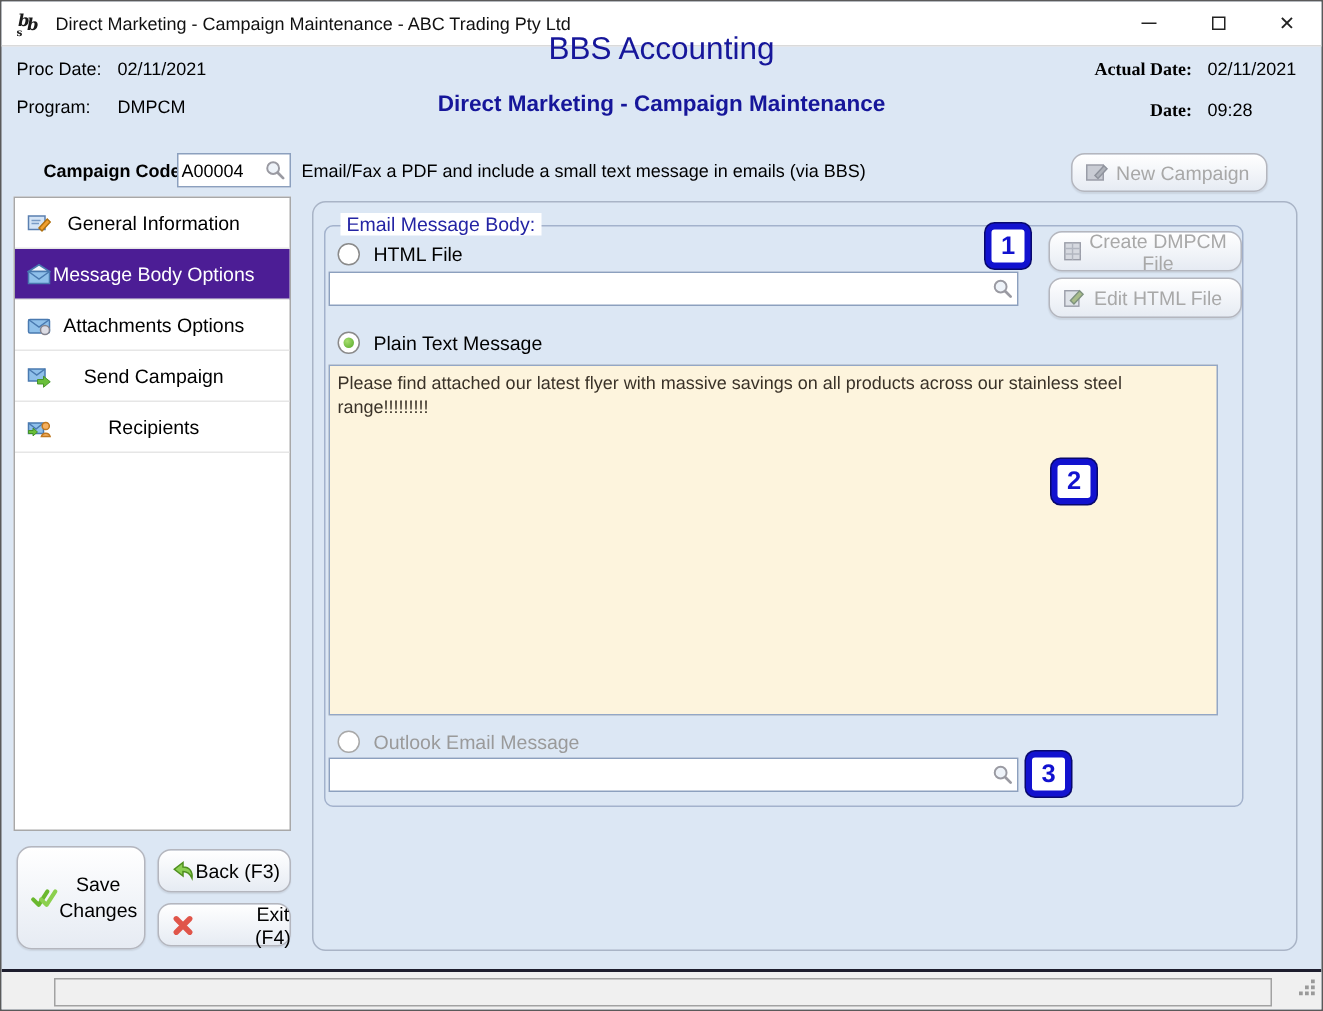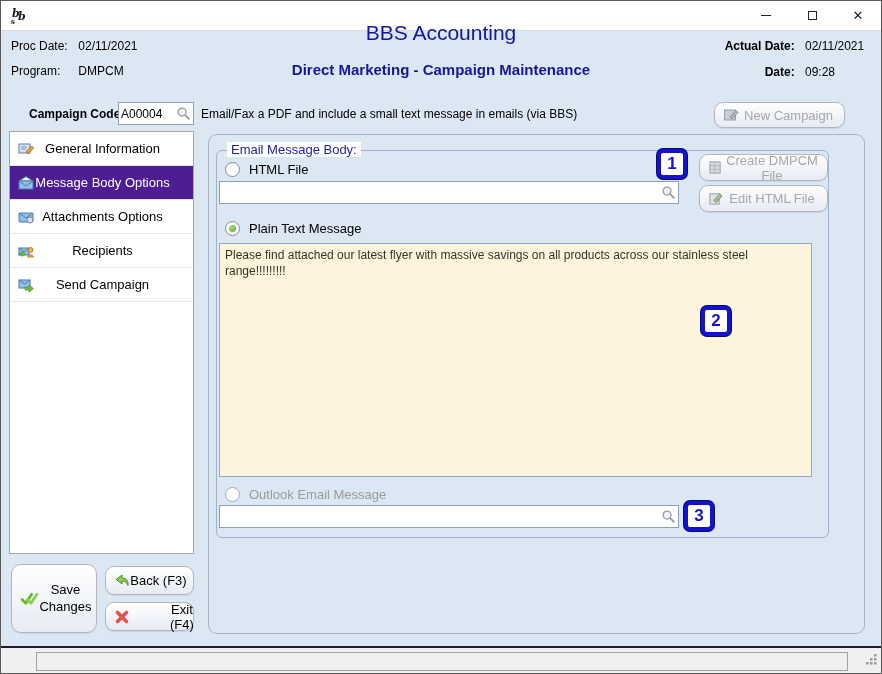--- a/index.html
+++ b/index.html
@@ -25,21 +25,21 @@
   
   .hdr-left { position:absolute; left:10px; top:38px; font-size:12px; }
   .hdr-left .row { margin-bottom:11px; }
   .hdr-left .lbl { font-weight:normal; display:inline-block; width:64px; }
   .app-title { position:absolute; left:0; top:20px; width:100%; text-align:center;
                color:#16169a; font-weight:normal; font-size:21px; }
   .screen-title { position:absolute; left:0; top:60px; width:100%; text-align:center;
                color:#16169a; font-weight:bold; font-size:15px; }
   .hdr-right { position:absolute; right:12px; top:38px; font-size:12px; }
   .hdr-right .row { margin-bottom:12px; text-align:right; }
-  .hdr-right .lbl { font-weight:bold; display:inline-block; text-align:left; }
+  .hdr-right .lbl { font-weight:bold; display:inline-block; text-align:left;font-family:Liberation Serif, serif; }
   .hdr-right .val { display:inline-block; width:64px; text-align:left; margin-left:7px; }
   
   .cmp-label { position:absolute; left:28px; top:106px; font-size:12px; font-weight:bold; }
   .lookup { display:flex; align-items:center; border:1px solid #8ca0be; background:#fff; height:23px; }
   .lookup input { flex:1; min-width:0; border:none; outline:none; font-family:"Liberation Sans",sans-serif;
                   font-size:12px; padding:0 2px; background:transparent; }
   .mag-btn { width:19px; height:100%; display:flex; align-items:center; justify-content:center; }
   .cmp-lookup { position:absolute; left:117px; top:101px; width:76px; }
   .cmp-desc { position:absolute; left:200px; top:106px; font-size:12px; }
   
@@ -108,20 +108,21 @@
 <div class="window">
 
   <div class="titlebar">
     <span class="app-icon">
       <svg width="20" height="20" viewBox="0 0 20 20">
         <text x="3" y="11" font-size="11" font-weight="bold" font-style="italic" font-family="DejaVu Serif, serif" fill="#1a1a1a">b</text>
         <text x="9" y="14" font-size="11" font-weight="bold" font-style="italic" font-family="DejaVu Serif, serif" fill="#1a1a1a">b</text>
         <text x="2" y="18" font-size="7" font-weight="bold" font-family="DejaVu Serif, serif" fill="#1a1a1a">s</text>
       </svg>
     </span>
+    <span class="win-title">Direct Marketing - Campaign Maintenance - ABC Trading Pty Ltd</span>
     <div class="win-controls">
       <div class="win-btn">
           <span class="glyph-min"></span>
         </div>
       <div class="win-btn">
           <span class="glyph-max"></span>
         </div>
       <div class="win-btn">✕</div>
     </div>
   </div>
@@ -198,38 +199,38 @@
           <rect x="1" y="4" width="14" height="9" rx="1" fill="#8fc0ea" stroke="#4a7ab0"></rect>
           <polyline points="1,4 8,9 15,4" fill="none" stroke="#4a7ab0"></polyline>
           <circle cx="12" cy="11" r="3" fill="#dcdce4" stroke="#84848e"></circle>
         </svg>
       </span>
       <span class="slbl">Attachments Options</span>
     </div>
     <div class="side-item">
       <span class="sic">
         <svg width="16" height="16" viewBox="0 0 16 16">
+          <rect x="1" y="3" width="11" height="8" fill="#8fc0ea" stroke="#4a7ab0"></rect>
+          <polyline points="1,3 6.5,7 12,3" fill="none" stroke="#4a7ab0"></polyline>
+          <polygon points="7,10 11,10 11,7.8 15.5,11.5 11,15.2 11,13 7,13" fill="#6abf3a" stroke="#3f8f20" stroke-width="0.6"></polygon>
+        </svg>
+      </span>
+      <span class="slbl">Send Campaign</span>
+    </div>
+    <div class="side-item">
+      <span class="sic">
+        <svg width="16" height="16" viewBox="0 0 16 16">
           <rect x="1" y="5" width="10" height="7" fill="#8fc0ea" stroke="#4a7ab0"></rect>
           <polyline points="1,5 6,9 11,5" fill="none" stroke="#4a7ab0"></polyline>
           <polygon points="1,10 4,10 4,8.4 7,11 4,13.6 4,12 1,12" fill="#6abf3a" stroke="#3f8f20" stroke-width="0.6"></polygon>
           <circle cx="12.5" cy="7" r="2.4" fill="#f5b060" stroke="#c07820"></circle>
           <path d="M9.6 14 a3 3 0 0 1 5.8 0 Z" fill="#f5b060" stroke="#c07820"></path>
         </svg>
       </span>
       <span class="slbl">Recipients</span>
-    </div>
-    <div class="side-item">
-      <span class="sic">
-        <svg width="16" height="16" viewBox="0 0 16 16">
-          <rect x="1" y="3" width="11" height="8" fill="#8fc0ea" stroke="#4a7ab0"></rect>
-          <polyline points="1,3 6.5,7 12,3" fill="none" stroke="#4a7ab0"></polyline>
-          <polygon points="7,10 11,10 11,7.8 15.5,11.5 11,15.2 11,13 7,13" fill="#6abf3a" stroke="#3f8f20" stroke-width="0.6"></polygon>
-        </svg>
-      </span>
-      <span class="slbl">Send Campaign</span>
     </div>
   </div>
 
   <div class="main-panel">
     <div class="groupbox">
       <span class="group-title">Email Message Body:</span>
 
       <div class="radio-row" style="left:8px; top:11px;">
         <span class="radio"></span>
         <span>HTML File</span>

